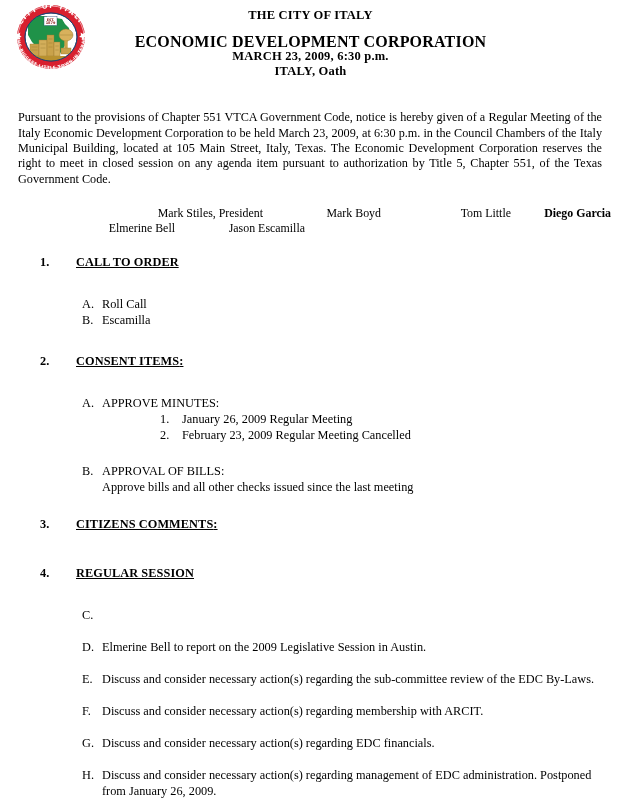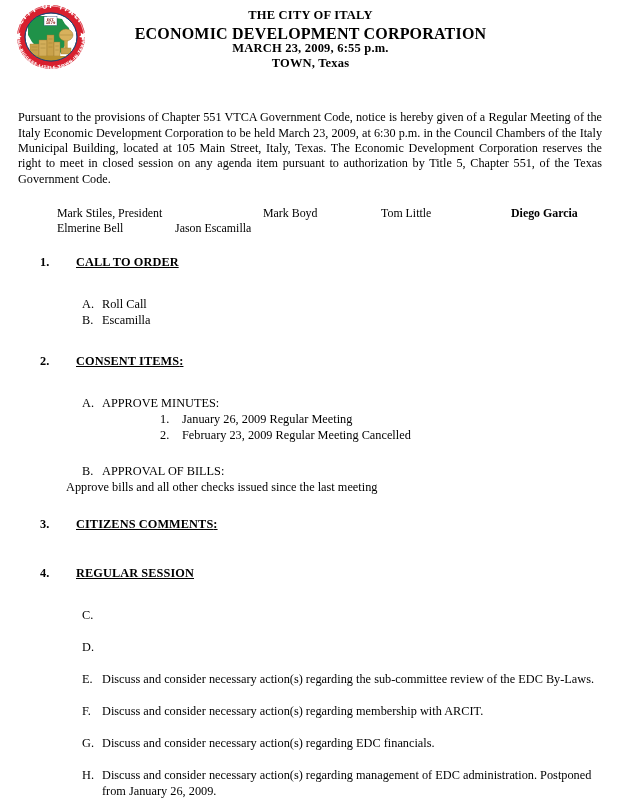--- a/index.html
+++ b/index.html
@@ -34,21 +34,21 @@
     top: 8px;
     width: 621px;
     text-align: center;
   }
   .hdr-line {
     font-weight: bold;
     font-size: 12.5px;
     letter-spacing: 0.2px;
     line-height: 15px;
   }
-  .hdr-title1 { margin-bottom: 3px; }
+  .hdr-title1 { margin-bottom: 11px; }
   .hdr-title2 { font-size: 16px; }
   .hdr-title3 { font-size: 12.5px; }
   .hdr-title4 { font-size: 12.5px; }
 
   
   .page {
     position: absolute;
     left: 0;
     top: 0;
     width: 621px;
@@ -63,20 +63,21 @@
     line-height: 15.4px;
   }
 
   .roster {
     position: absolute;
     left: 57px;
     top: 206px;
     width: 555px;
     font-size: 11.9px;
     line-height: 14.6px;
+    text-align: right;
   }
   .roster-row { display: flex; }
   .rc { flex: 0 0 auto; }
   .rc1 { width: 206px; }
   .rc2 { width: 118px; }
   .rc3 { width: 130px; }
   .rc4 { width: 100px; font-weight: bold; }
 
   .agenda {
     position: absolute;
@@ -112,21 +113,21 @@
   .sub-text { flex: 1 1 auto; padding-right: 20px; }
 
   .subsub {
     display: flex;
     padding-left: 160px;
     line-height: 16px;
   }
   .subsub-num { width: 22px; flex: 0 0 auto; }
 
   .plain-indent {
-    padding-left: 66px;
+    padding-left: 102px;
     line-height: 16px;
   }
   .gap-16 { height: 16px; }
   .gap-20 { height: 20px; }
   .gap-22 { height: 22px; }
   .gap-26 { height: 26px; }
   .gap-34 { height: 34px; }
 </style>
 </head>
 <body>
@@ -189,22 +190,22 @@
 
       <rect x="14" y="54" width="58" height="5" fill="#b8912f"></rect>
     </g>
     <ellipse cx="43" cy="35" rx="26" ry="24" fill="none" stroke="#1a3c6e" stroke-width="0.9"></ellipse>
   </svg>
 </div>
 
 <div class="header">
   <div class="hdr-line hdr-title1">THE CITY OF ITALY</div>
   <div class="hdr-line hdr-title2">ECONOMIC DEVELOPMENT CORPORATION</div>
-  <div class="hdr-line hdr-title3">MARCH 23, 2009, 6:55 p.m.</div>
-  <div class="hdr-line hdr-title4">TOWN, Texas</div>
+  <div class="hdr-line hdr-title3">MARCH 23, 2009, 6:30 p.m.</div>
+  <div class="hdr-line hdr-title4">ITALY, Oath</div>
 </div>
 
 <div class="page">
 
   <p class="intro">Pursuant to the provisions of Chapter 551 VTCA Government Code, notice is hereby given of a Regular Meeting of the Italy Economic Development Corporation to be held March 23, 2009, at 6:30 p.m. in the Council Chambers of the Italy Municipal Building, located at 105 Main Street, Italy, Texas. The Economic Development Corporation reserves the right to meet in closed session on any agenda item pursuant to authorization by Title 5, Chapter 551, of the Texas Government Code.</p>
 
   <div class="roster">
     <div class="roster-row">
       <span class="rc rc1">Mark Stiles, President</span>
       <span class="rc rc2">Mark Boyd</span>
@@ -279,20 +280,21 @@
     </div>
 
     <div class="gap-26"></div>
 
     <div class="sub">
       <span class="sub-letter">C.</span>
     </div>
     <div class="gap-16"></div>
     <div class="sub">
       <span class="sub-letter">D.</span>
+      <span class="sub-text">Elmerine Bell to report on the 2009 Legislative Session in Austin.</span>
     </div>
     <div class="gap-16"></div>
     <div class="sub">
       <span class="sub-letter">E.</span>
       <span class="sub-text">Discuss and consider necessary action(s) regarding the sub-committee review of the EDC By-Laws.</span>
     </div>
     <div class="gap-16"></div>
     <div class="sub">
       <span class="sub-letter">F.</span>
       <span class="sub-text">Discuss and consider necessary action(s) regarding membership with ARCIT.</span>

